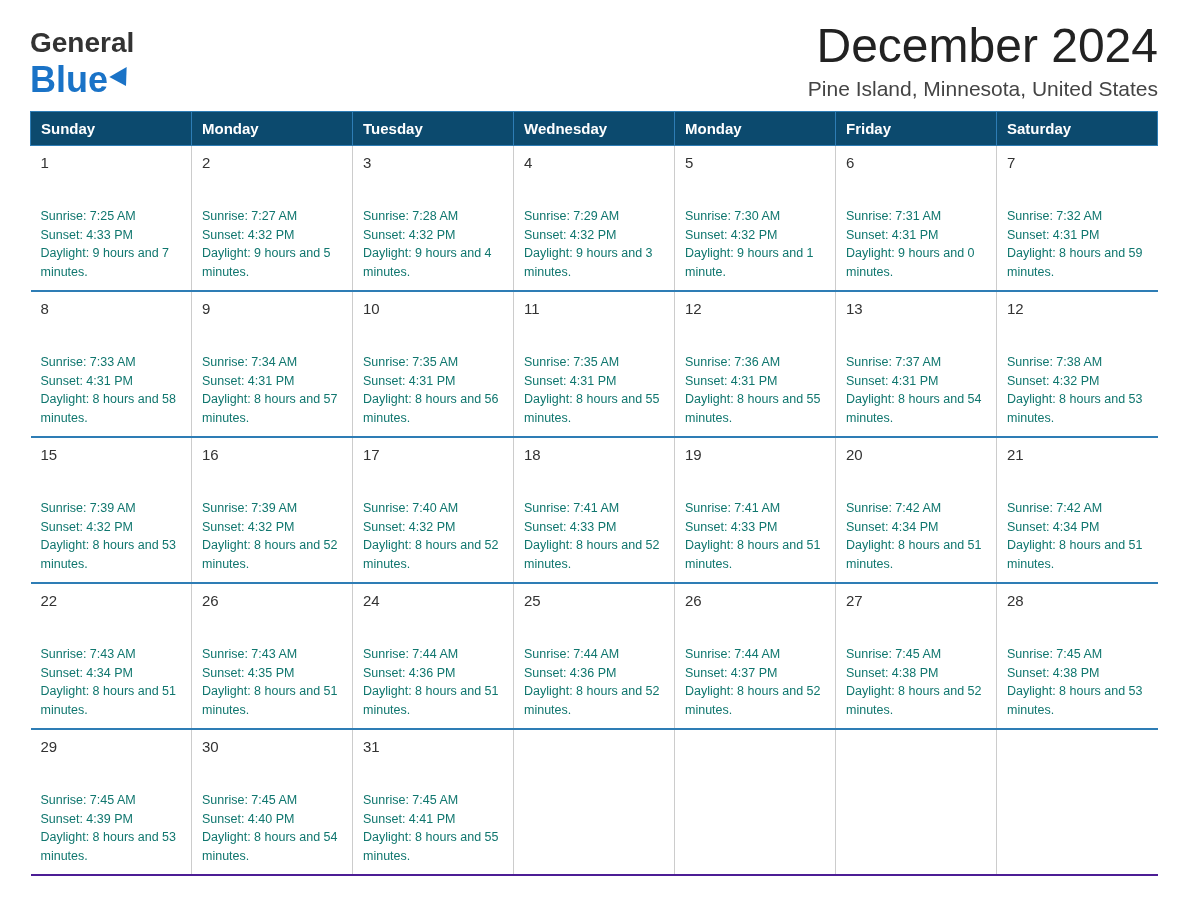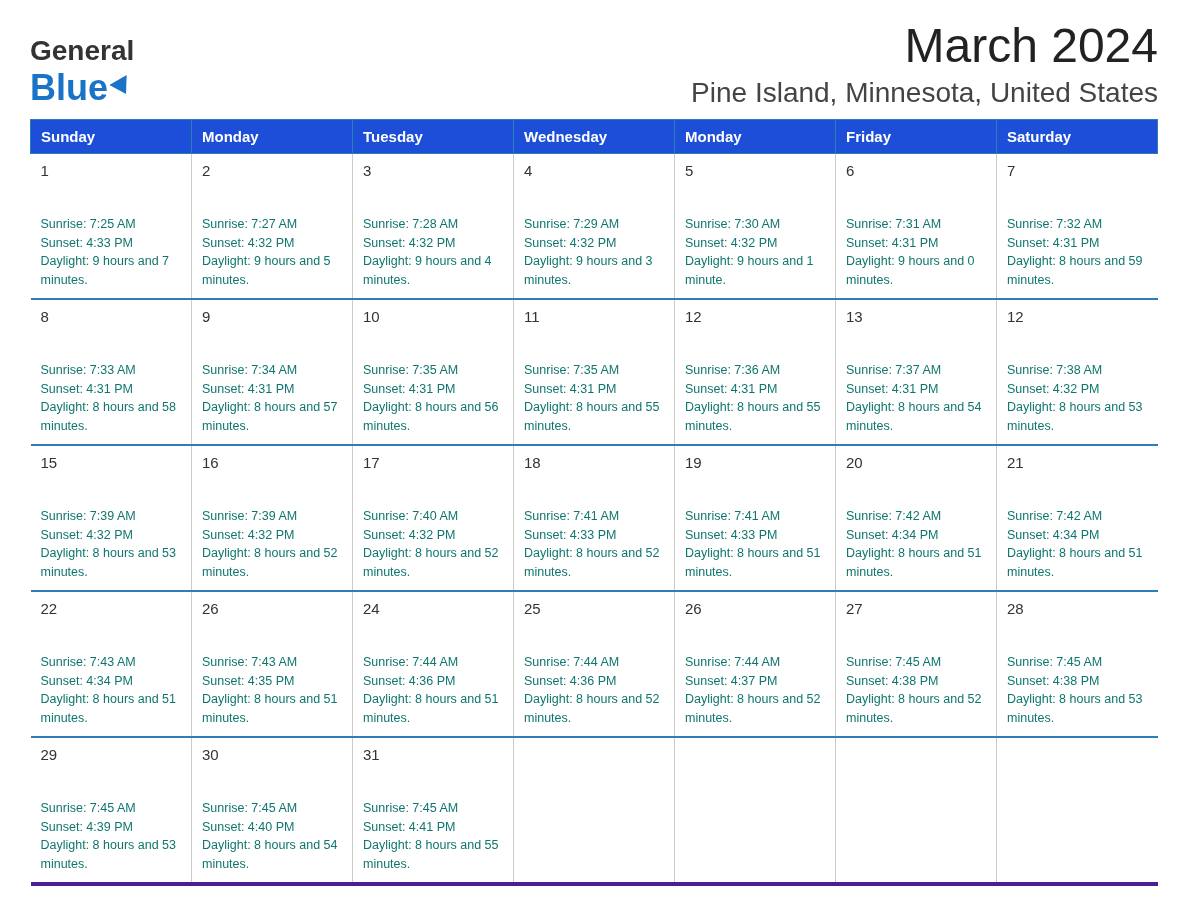--- a/index.html
+++ b/index.html
@@ -47,31 +47,31 @@
     .title-block {
       text-align: right;
     }
     .month-title {
       font-size: 48px;
       font-weight: normal;
       color: #222;
       line-height: 1.1;
     }
     .location {
-      font-size: 28px;
+      font-size: 21px;
       color: #444;
       margin-top: 4px;
     }
     table {
       width: 100%;
       border-collapse: collapse;
       margin-top: 8px;
     }
     thead tr {
-      background-color: #1d4ed8;
+      background-color: #0c4a6e;
     }
     thead th {
       color: #fff;
       font-size: 15px;
       font-weight: bold;
       padding: 8px 10px;
       text-align: left;
       border: 1px solid #2e7db5;
     }
     tbody tr {
@@ -95,39 +95,39 @@
       margin-bottom: 4px;
       display: block;
     }
     .day-info {
       font-size: 12.5px;
       line-height: 1.5;
       color: #0f766e;
       margin-top: 36px;
     }
     tbody tr:last-child {
-      border-bottom: 4px solid #4c1d95;
+      border-bottom: 2px solid #4c1d95;
     }
     .empty-cell {
       background: #fff;
     }
   </style>
 </head>
 <body>
 
 <div class="header">
   <div class="logo">
     <span class="logo-general">General</span>
     <span class="logo-blue">
       <span>Blue</span>
       <span class="logo-triangle"></span>
     </span>
   </div>
   <div class="title-block">
-    <div class="month-title">March 2024</div>
+    <div class="month-title">December 2024</div>
     <div class="location">Pine Island, Minnesota, United States</div>
   </div>
 </div>
 
 <table>
   <thead>
     <tr>
       <th>Sunday</th>
       <th>Monday</th>
       <th>Tuesday</th>

